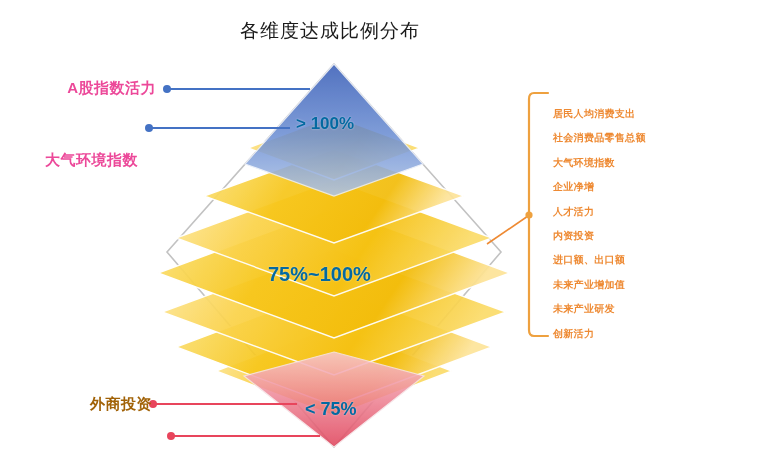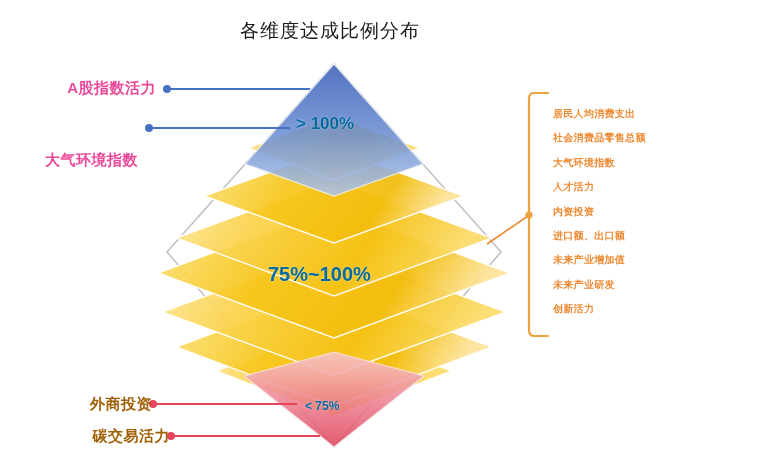--- a/index.html
+++ b/index.html
@@ -65,21 +65,21 @@
   
   .band-caption {
     position: absolute;
     font-weight: bold;
     color: #0369a1;
     white-space: nowrap;
     text-shadow: 0 0 2px rgba(255,255,255,0.55);
   }
   .cap-top    { left: 296px; top: 114px; font-size: 17px; }
   .cap-mid    { left: 268px; top: 263px; font-size: 20px; }
-  .cap-bottom { left: 305px; top: 399px; font-size: 12px; }
+  .cap-bottom { left: 305px; top: 399px; font-size: 18px; }
 
   
   .bracket-list {
     position: absolute;
     left: 553px;
     top: 102px;
     width: 200px;
     color: #ed8936;
     font-size: 10px;
     font-weight: bold;
@@ -171,26 +171,26 @@
     </g>
   </svg>
 
   <div class="band-caption cap-top">&gt; 100%</div>
   <div class="band-caption cap-mid">75%~100%</div>
   <div class="band-caption cap-bottom">&lt; 75%</div>
 
   <div class="label-left label-blue lbl-a-stock">A股指数活力</div>
   <div class="label-left label-blue lbl-air-quality">大气环境指数</div>
   <div class="label-left label-red lbl-foreign-inv">外商投资</div>
-  <div class="label-left label-red lbl-carbon">碳交易活力</div>
 
   <div class="bracket-list" id="bracket-list">
       <div class="item">居民人均消费支出</div>
       <div class="item">社会消费品零售总额</div>
       <div class="item">大气环境指数</div>
+      <div class="item">企业净增</div>
       <div class="item">人才活力</div>
       <div class="item">内资投资</div>
       <div class="item">进口额、出口额</div>
       <div class="item">未来产业增加值</div>
       <div class="item">未来产业研发</div>
       <div class="item">创新活力</div>
     </div>
 
 </div>
 

